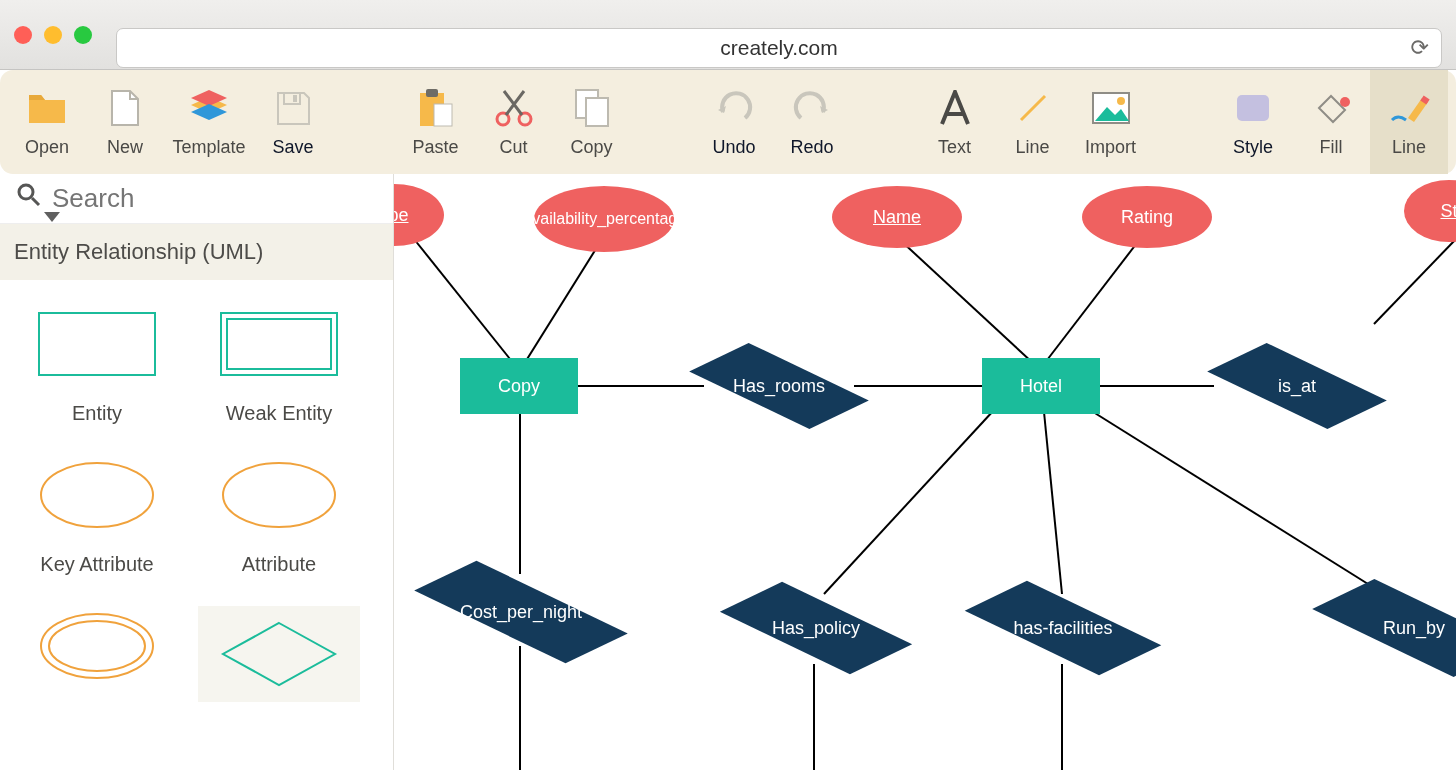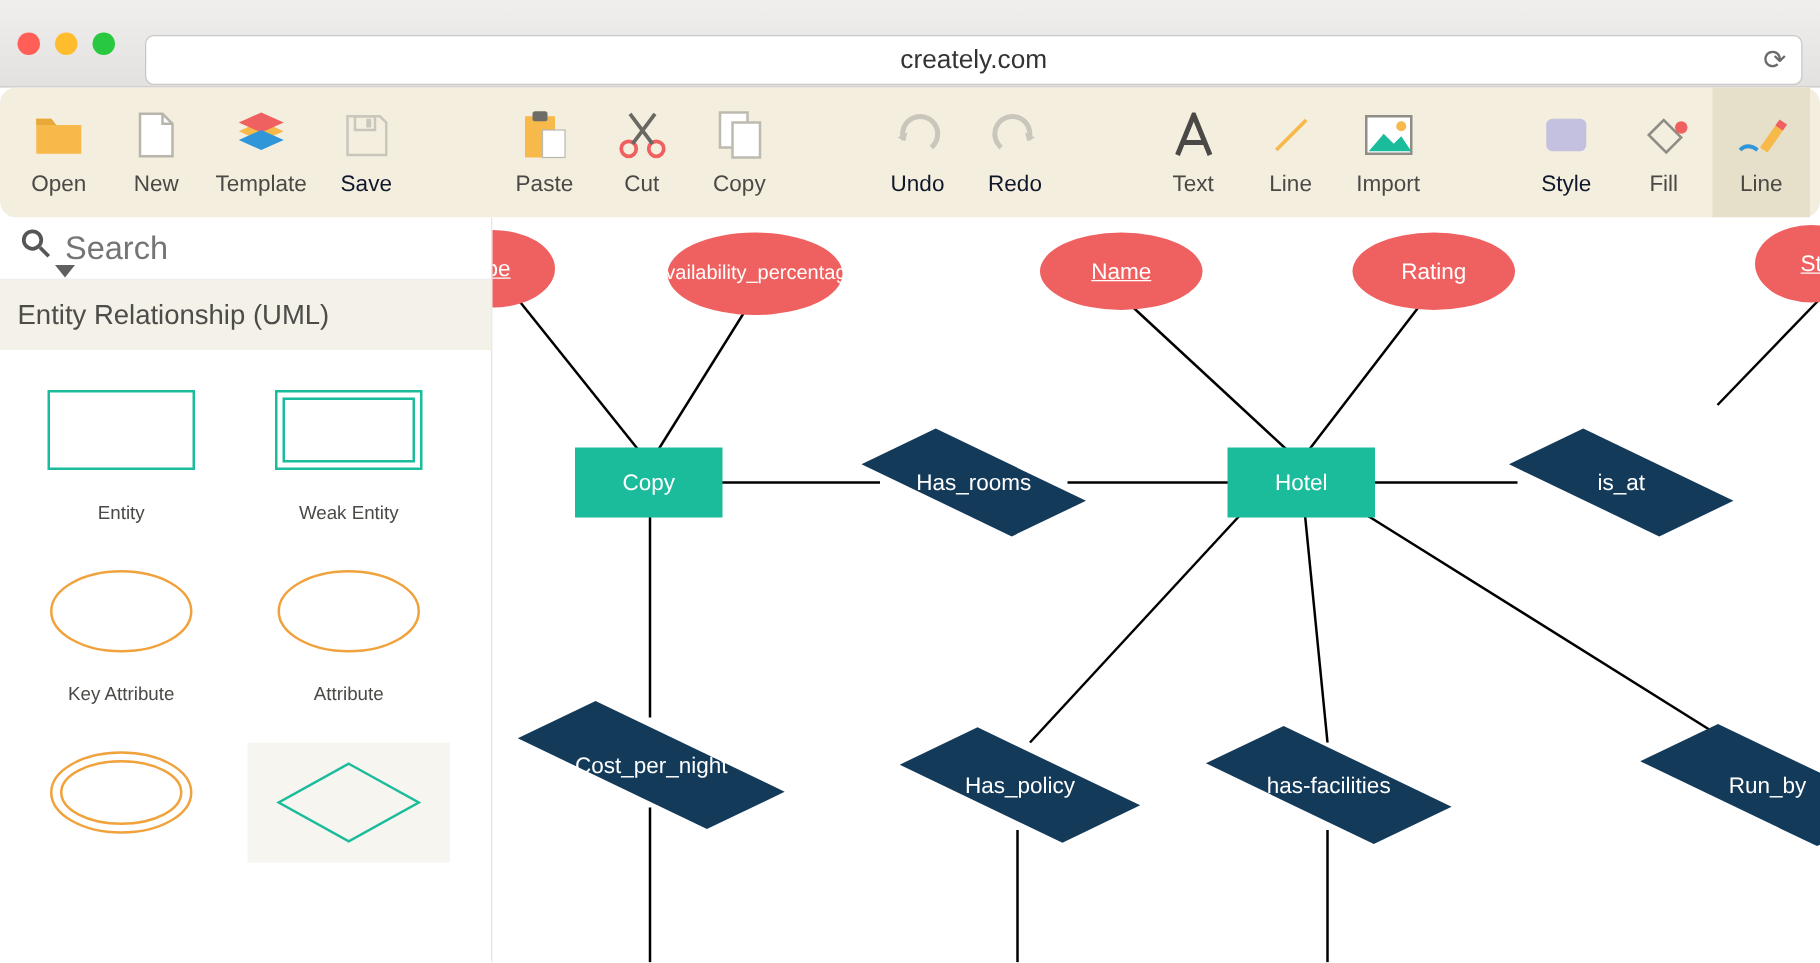--- a/index.html
+++ b/index.html
@@ -98,21 +98,21 @@
     display: flex; flex-wrap: wrap; gap: 30px 20px;
     align-content: flex-start;
     position: relative;
   }
   .shapes-panel::-webkit-scrollbar { width: 14px; }
   .shapes-panel::-webkit-scrollbar-track { background: #f0ede5; }
   .shapes-panel::-webkit-scrollbar-thumb { background: #cfcbbf; }
   .shape-item {
     width: 162px;
     display: flex; flex-direction: column; align-items: center; gap: 18px;
-    font-size: 15px; color: #4b4a47;
+    font-size: 20px; color: #4b4a47;
   }
   .shape-prev { width: 130px; height: 80px; display: flex; align-items: center; justify-content: center; }
   .shape-item.highlight { background: #f6f5ef; padding: 8px 0; }
 
   
   .canvas {
     flex: 1; position: relative; background: #fff; overflow: hidden;
   }
   .er-node {
     position: absolute; display: flex; align-items: center; justify-content: center;

